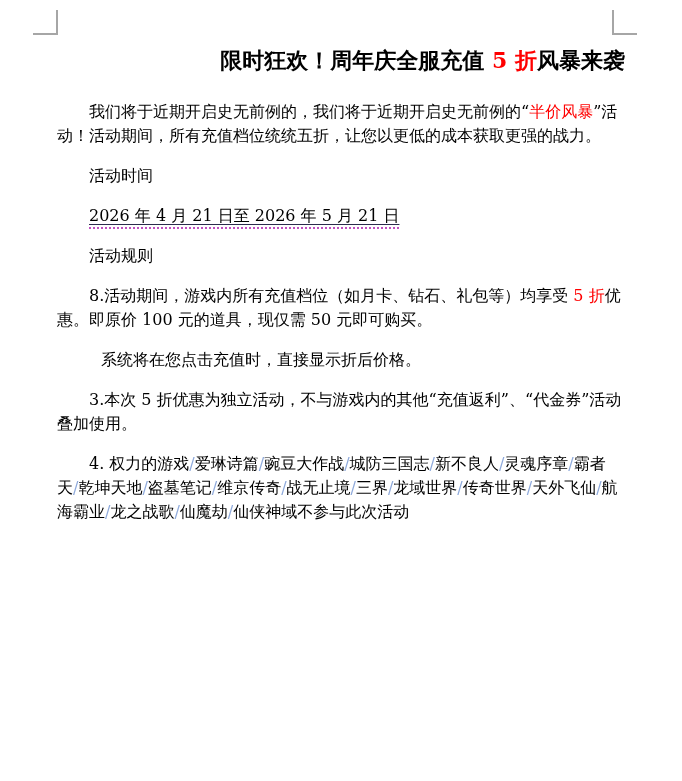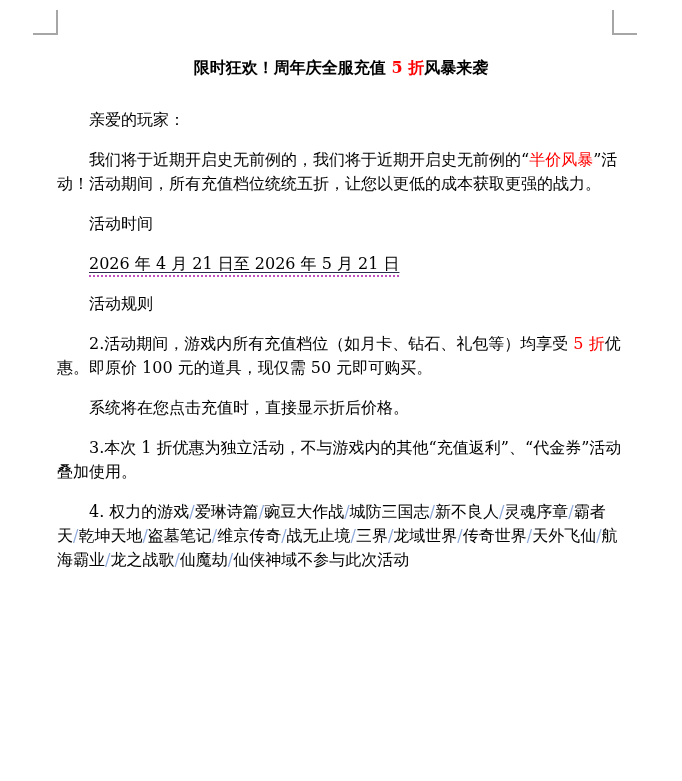--- a/index.html
+++ b/index.html
@@ -27,32 +27,32 @@
 
   .content {
     position: absolute;
     left: 57px;
     top: 36px;
     width: 568px;
     font-size: 16px;
     line-height: 24px;
   }
   .doc-title {
-    font-size: 16px;
+    font-size: 22px;
     line-height: 28px;
     font-weight: bold;
-    text-align: center;
-    margin: 18px 0 26px 0;
+    text-align: right;
+    margin: 10px 0 26px 0;
   }
   .para {
     margin: 16px 0 0 0;
     text-indent: 32px;
   }
   .para.tight {
-    margin: 0;
+    margin: 12px;
   }
   .heading {
     font-weight: normal;
   }
   .red { color: var(--highlight, #ff0000); }
   .slash { color: var(--slash, #8ea9db); }
   .date-underline {
     text-decoration: underline;
     text-decoration-color: #2b2b4d;
     text-underline-offset: 3px;
@@ -66,35 +66,34 @@
 
 <div class="crop tl-v"></div>
 <div class="crop tl-h"></div>
 <div class="crop tr-v"></div>
 <div class="crop tr-h"></div>
 
 <div class="content">
 
   <h1 class="doc-title"><span>限时狂欢！周年庆全服充值 </span><span class="red">5 折</span><span>风暴来袭</span></h1>
 
-  <p class="para">亲爱的玩家：</p>
 
   <p class="para"><span>我们将于近期开启史无前例的，我们将于近期开启史无前例的“</span><span class="red">半价风暴</span><span>”活动！活动期间，所有充值档位统统五折，让您以更低的成本获取更强的战力。</span></p>
 
   <p class="para heading">活动时间</p>
 
   <p class="para"><span class="date-underline">2026 年 4 月 21 日至 2026 年 5 月 21 日</span></p>
 
   <p class="para heading">活动规则</p>
 
-  <p class="para"><span>2.活动期间，游戏内所有充值档位（如月卡、钻石、礼包等）均享受 </span><span class="red">5 折</span><span>优惠。即原价 100 元的道具，现仅需 50 元即可购买。</span></p>
+  <p class="para"><span>8.活动期间，游戏内所有充值档位（如月卡、钻石、礼包等）均享受 </span><span class="red">5 折</span><span>优惠。即原价 100 元的道具，现仅需 50 元即可购买。</span></p>
 
 
   <div class="para">
     <div class="para tight">系统将在您点击充值时，直接显示折后价格。</div>
   </div>
 
-  <p class="para">3.本次 1 折优惠为独立活动，不与游戏内的其他“充值返利”、“代金券”活动叠加使用。</p>
+  <p class="para">3.本次 5 折优惠为独立活动，不与游戏内的其他“充值返利”、“代金券”活动叠加使用。</p>
 
   <p class="para"><span>4. </span><span><span>权力的游戏</span><span class="slash">/</span><span>爱琳诗篇</span><span class="slash">/</span><span>豌豆大作战</span><span class="slash">/</span><span>城防三国志</span><span class="slash">/</span><span>新不良人</span><span class="slash">/</span><span>灵魂序章</span><span class="slash">/</span><span>霸者天</span><span class="slash">/</span><span>乾坤天地</span><span class="slash">/</span><span>盗墓笔记</span><span class="slash">/</span><span>维京传奇</span><span class="slash">/</span><span>战无止境</span><span class="slash">/</span><span>三界</span><span class="slash">/</span><span>龙域世界</span><span class="slash">/</span><span>传奇世界</span><span class="slash">/</span><span>天外飞仙</span><span class="slash">/</span><span>航海霸业</span><span class="slash">/</span><span>龙之战歌</span><span class="slash">/</span><span>仙魔劫</span><span class="slash">/</span><span>仙侠神域</span></span><span>不参与此次活动</span></p>
 
 
 </div>
 
 </body></html>

